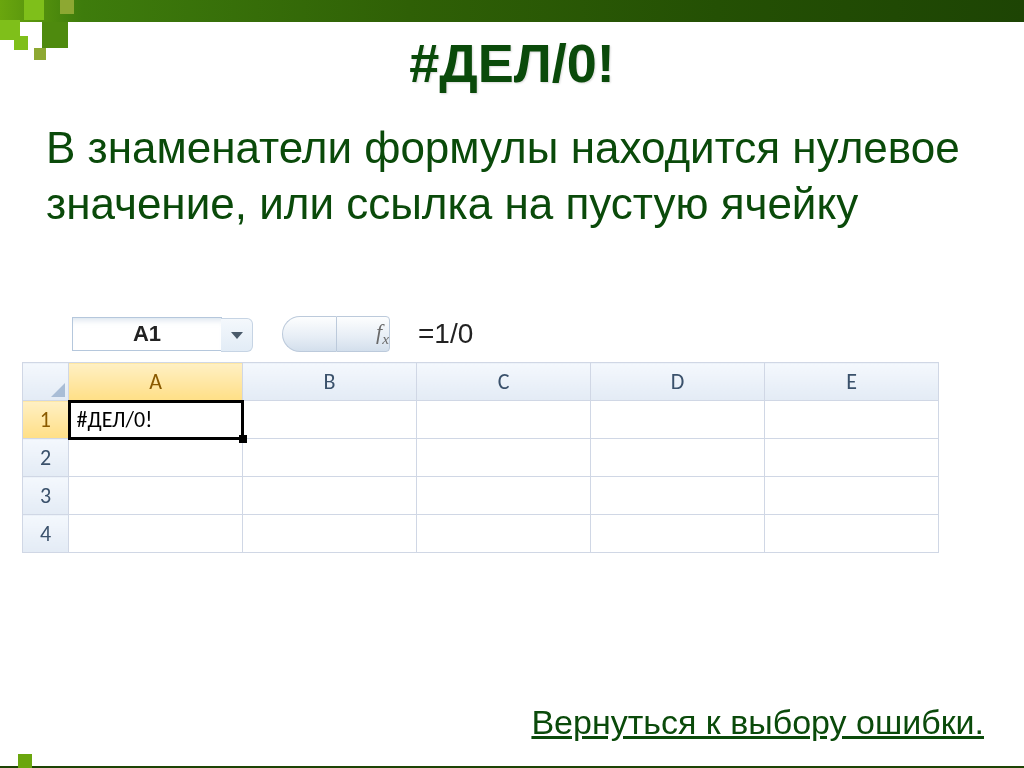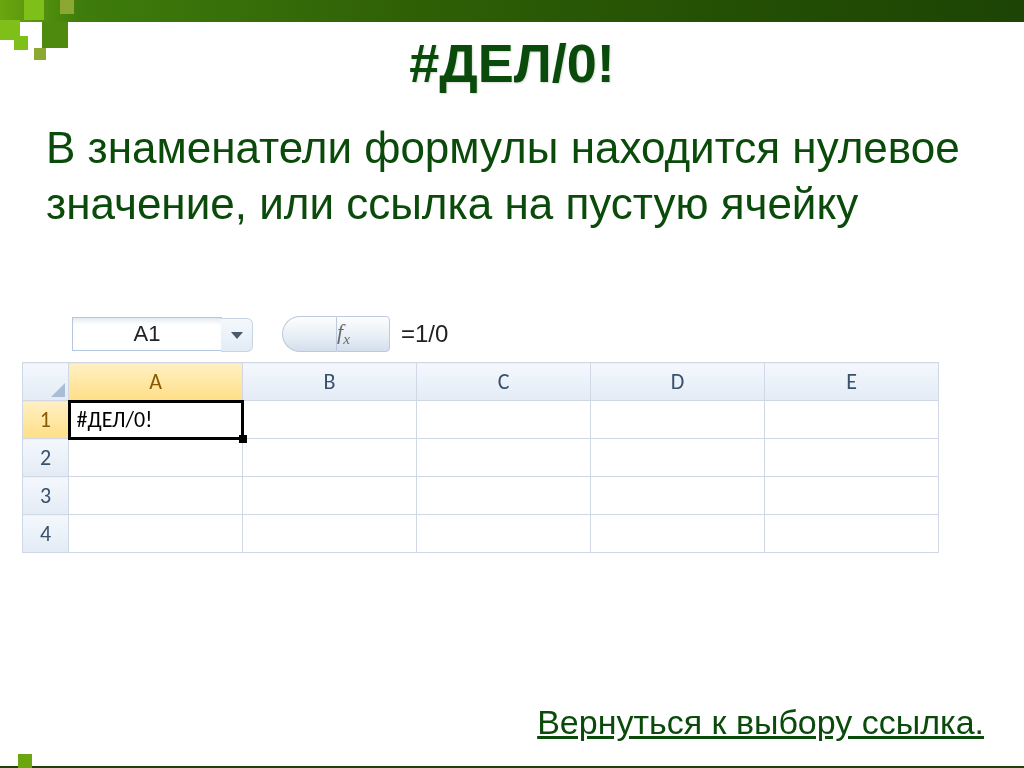--- a/index.html
+++ b/index.html
@@ -61,20 +61,21 @@
     height: 44px;
     font-family: "Segoe UI", Tahoma, sans-serif;
     font-size: 22px;
     color: #222;
     padding-left: 50px;
   }
   .namebox-region {
     display: flex;
     align-items: center;
     gap: 0;
+    font-weight: bold;
   }
   .namebox {
     width: 150px;
     height: 34px;
     border: 1px solid #b5c7dc;
     background: #fff;
     display: flex;
     align-items: center;
     justify-content: center;
     position: relative;
@@ -107,30 +108,30 @@
     width: 54px; height: 36px;
     background: linear-gradient(#fdfefe,#e6edf5 60%,#d3dfec);
     border: 1px solid #bccadb;
     border-radius: 18px 0 0 18px;
     border-right: none;
   }
   .fx {
     width: 54px; height: 36px;
     background: linear-gradient(#fdfefe,#e6edf5 60%,#d3dfec);
     border: 1px solid #bccadb;
-    display: flex; align-items: center; justify-content: flex-start;
+    display: flex; align-items: center; justify-content: flex-end;
     font-style: italic;
     font-family: "Times New Roman", serif;
     color: #6a6a6a;
     border-radius: 0 4px 4px 0;
   }
   .fx sub { font-size: .7em; }
   .formula-input {
-    margin-left: 11px;
-    font-size: 24px;
+    margin-left: 28px;
+    font-size: 28px;
     color: #222;
   }
 
   
   .grid {
     border-collapse: collapse;
     font-family: Calibri, "Segoe UI", sans-serif;
     font-size: 22px;
     margin-top: 6px;
   }
@@ -300,16 +301,16 @@
       <td class="cell"></td>
       <td class="cell"></td>
       <td class="cell"></td>
       <td class="cell"></td>
       <td class="cell"></td>
     </tr>
   </tbody>
     </table>
 </div>
 
-<a class="link">Вернуться к выбору ссылка.</a>
+<a class="link">Вернуться к выбору ошибки.</a>
 
 <div class="footer-rule"></div>
 <div class="footer-sq"></div>
 
 </body></html>

